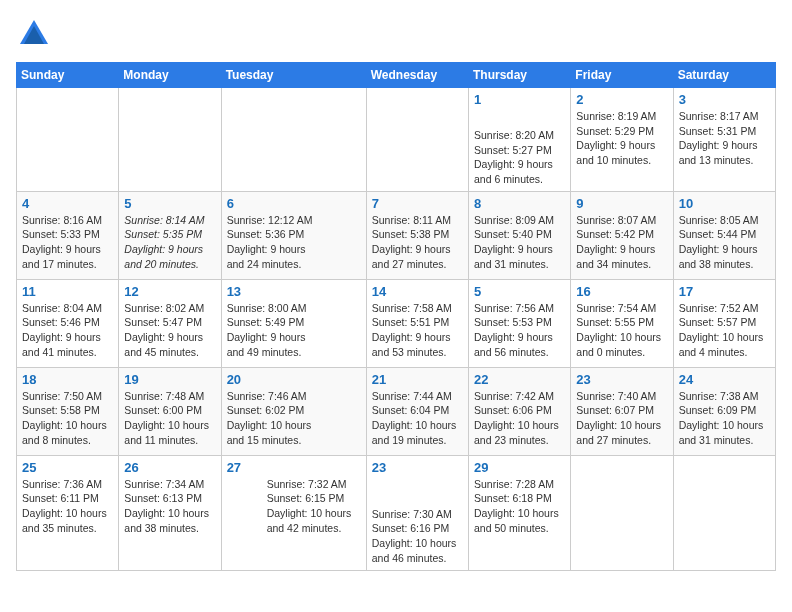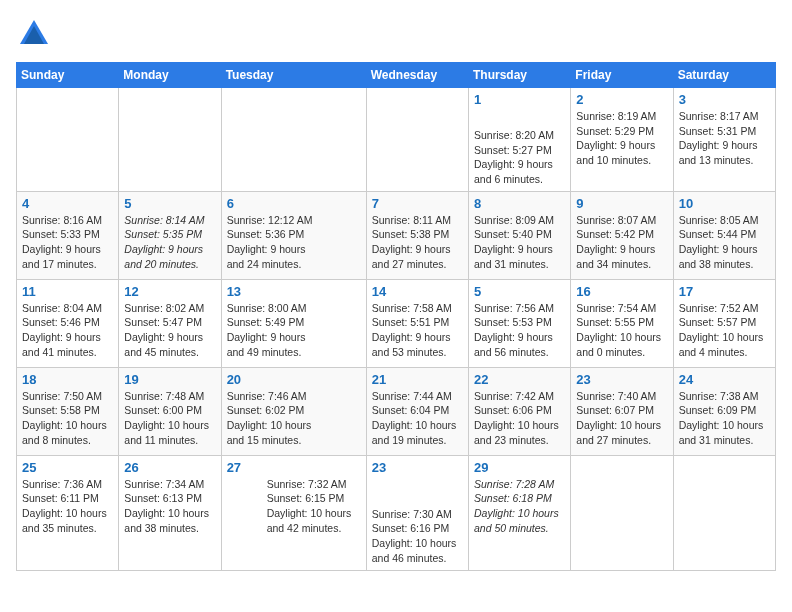--- a/index.html
+++ b/index.html
@@ -316,21 +316,21 @@
         </td>
         <td>
           <span class="day-number">23</span>
           <div class="day-info" style="white-space: pre-line; margin-top: 32px;">Sunrise: 7:30 AM
 Sunset: 6:16 PM
 Daylight: 10 hours
 and 46 minutes.</div>
         </td>
         <td>
           <span class="day-number">29</span>
-          <div class="day-info" style="white-space: pre-line; font-style: italic;">Sunrise: 7:28 AM
+          <div class="day-info" style="white-space: pre-line;">Sunrise: 7:28 AM
 Sunset: 6:18 PM
 Daylight: 10 hours
 and 50 minutes.</div>
         </td>
         <td class="empty-cell"></td>
         <td class="empty-cell"></td>
       </tr>
     </tbody>
 </table>
 

